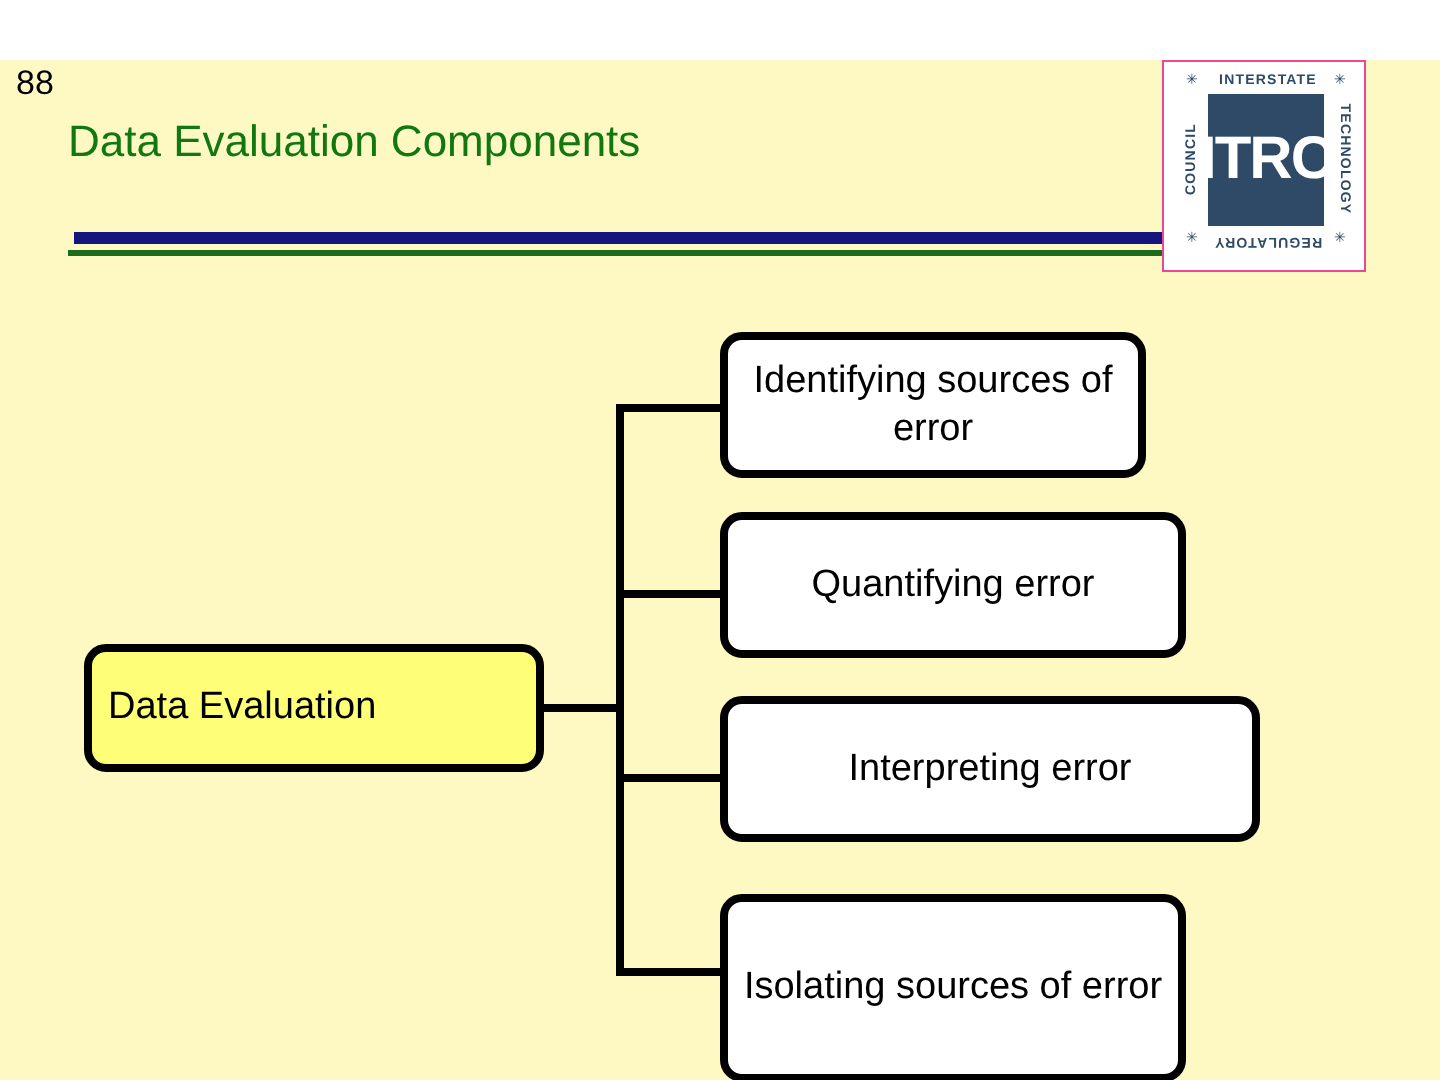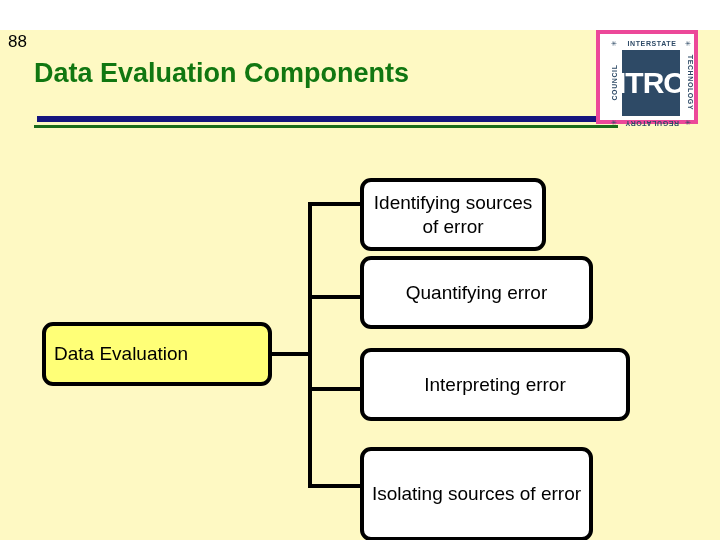--- a/index.html
+++ b/index.html
@@ -30,22 +30,22 @@
     color: #000000;
     line-height: 1;
     letter-spacing: 0px;
   }
 
   .slide-title {
     position: absolute;
     left: 34px;
     top: 28px;
     width: 560px;
-    font-size: 27px;
-    font-weight: bold;
+    font-size: 22px;
+    font-weight: normal;
     color: #117711;
     line-height: 1.15;
     white-space: nowrap;
   }
 
   .rule-navy {
     position: absolute;
     left: 37px;
     top: 86px;
     width: 581px;
@@ -57,26 +57,26 @@
     left: 34px;
     top: 95px;
     width: 584px;
     height: 3px;
     background: #1b6b1b;
   }
 
   
   .logo-panel {
     position: absolute;
-    left: 596px;
+    left: 581px;
     top: 0px;
     width: 102px;
-    height: 94px;
+    height: 106px;
     background: #ffffff;
-    border: 4px solid #ec4899;
+    border: 1px solid #ec4899;
   }
   .logo-inner {
     position: absolute;
     inset: 0;
   }
   .logo-square {
     position: absolute;
     left: 22px;
     top: 16px;
     width: 58px;
@@ -137,21 +137,21 @@
     padding: 0 6px;
   }
   .node.root {
     background: #ffff77;
     justify-content: flex-start;
     padding-left: 8px;
     text-align: left;
   }
 
   .node-root   { left: 42px;  top: 292px; width: 230px; height: 64px; }
-  .node-b1     { left: 360px; top: 148px; width: 186px; height: 73px; }
+  .node-b1     { left: 360px; top: 136px; width: 213px; height: 73px; }
   .node-b2     { left: 360px; top: 226px; width: 233px; height: 73px; }
   .node-b3     { left: 360px; top: 318px; width: 270px; height: 73px; }
   .node-b4     { left: 360px; top: 417px; width: 233px; height: 94px; }
 
   
   .conn {
     position: absolute;
     background: #000000;
   }
   

